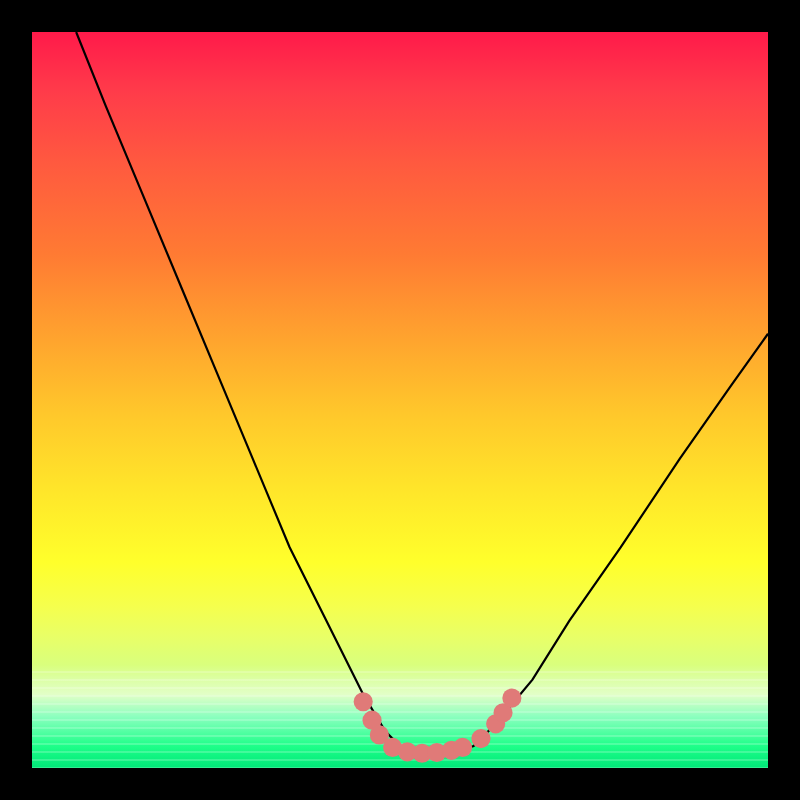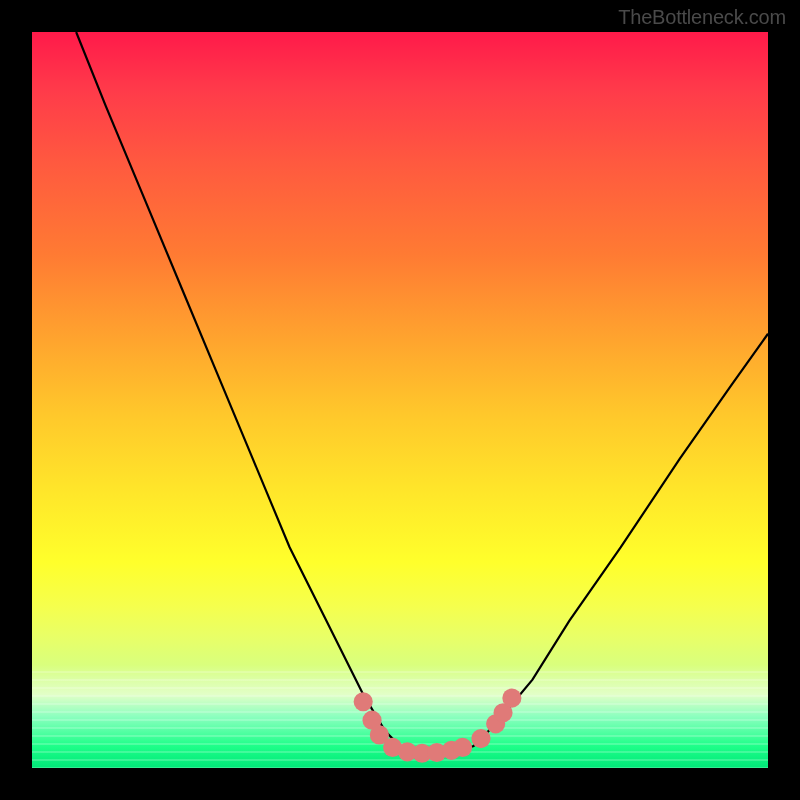--- a/index.html
+++ b/index.html
@@ -100,14 +100,13 @@
           <circle cx="55" cy="97.9" r="1.3" fill="#e07a78"></circle>
           <circle cx="57" cy="97.6" r="1.3" fill="#e07a78"></circle>
           <circle cx="58.5" cy="97.2" r="1.3" fill="#e07a78"></circle>
           <circle cx="61" cy="96" r="1.3" fill="#e07a78"></circle>
           <circle cx="63" cy="94" r="1.3" fill="#e07a78"></circle>
           <circle cx="64" cy="92.5" r="1.3" fill="#e07a78"></circle>
           <circle cx="65.2" cy="90.5" r="1.3" fill="#e07a78"></circle>
         </g>
     </svg>
   </div>
-  <div class="attribution">TheBottleneck.com</div>
 </div>
 
 </body></html>

